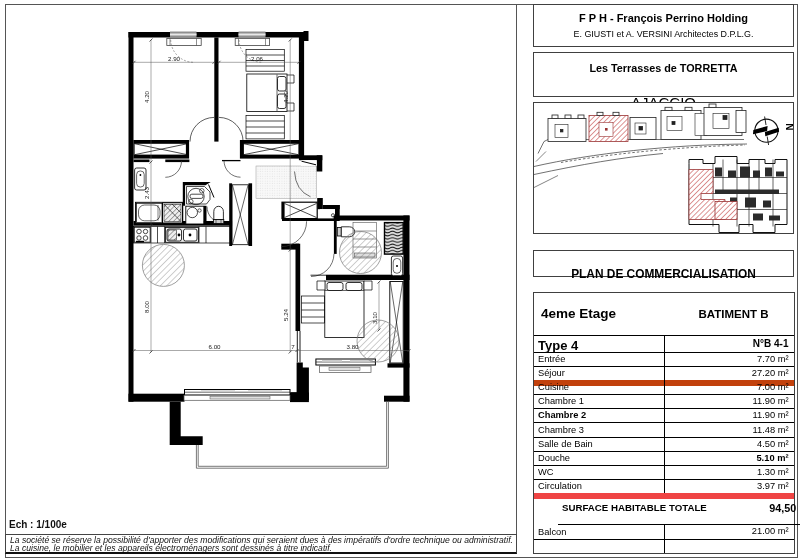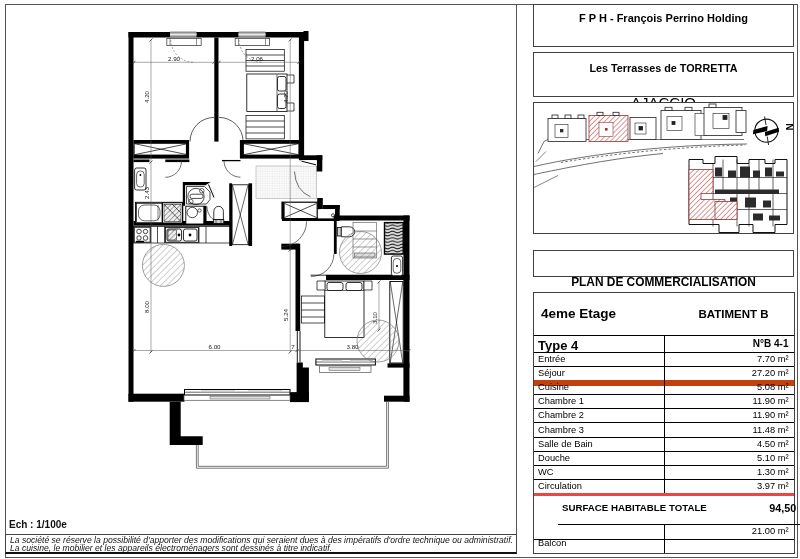--- a/index.html
+++ b/index.html
@@ -394,20 +394,21 @@
 <text x="149" y="307" transform="rotate(-90 149 307)">8.00</text>
 <text x="288.2" y="315" transform="rotate(-90 288.2 315)">5.24</text>
 <text x="377.3" y="318" transform="rotate(-90 377.3 318)">3.10</text>
 </g>
 
 </g>
 </svg>
 
 <div class="box ctr" style="left:533px;top:4px;width:259px;height:40.5px;">
   <div style="font-size:11px;font-weight:bold;margin-top:6.5px;">F P H - François Perrino Holding</div>
+  <div style="font-size:8.9px;margin-top:5px;">E. GIUSTI et A. VERSINI Architectes D.P.L.G.</div>
 </div>
 
 <div class="box ctr" style="left:533px;top:52px;width:259px;height:42.5px;">
   <div style="font-size:10.8px;font-weight:bold;margin-top:8.5px;">Les Terrasses de TORRETTA</div>
   <div style="font-size:15px;margin-top:20px;">AJACCIO</div>
 </div>
 
 <div class="box" style="left:533px;top:101.5px;width:259px;height:130px;">
 <svg width="259" height="130" viewBox="0 0 259 130">
 <defs>
@@ -505,21 +506,21 @@
 <rect x="700" y="180" width="10" height="6"></rect>
 </g>
 
 <path d="M688,168 h24 v24 h-12 v6 h24 v20 h-36 z" fill="url(#rhatch)" stroke="#993333" stroke-width="0.8"></path>
 <rect x="714" y="200" width="22" height="18" fill="url(#rhatch)" stroke="#993333" stroke-width="0.8"></rect>
 </g>
 </svg>
 </div>
 
 <div class="box ctr" style="left:533px;top:250px;width:259px;height:25px;">
-  <div style="font-size:11.9px;font-weight:bold;margin-top:24px;">PLAN DE COMMERCIALISATION</div>
+  <div style="font-size:11.9px;font-weight:bold;margin-top:16px;">PLAN DE COMMERCIALISATION</div>
 </div>
 
 <div class="box" style="left:533px;top:291.5px;width:259.5px;height:260px;font-size:9.3px;">
 
   <div class="abs" style="left:0;top:0;width:100%;height:42px;border-bottom:1.4px solid #000;">
     <span class="abs" style="left:7px;top:13px;font-size:13.5px;font-weight:bold;">4eme Etage</span>
     <span class="abs" style="left:140px;top:15px;width:119px;text-align:center;font-size:11.5px;font-weight:bold;">BATIMENT B</span>
   </div>
 
   <div class="abs" style="left:0;top:42.0px;width:100%;height:17.5px;border-bottom:1px solid #000;">
@@ -535,73 +536,73 @@
   </div>
 
   <div class="abs" style="left:0;top:73.6px;width:100%;height:14.1px;border-bottom:6px solid #c2410c;">
     <span class="abs" style="left:4px;top:2.0px;font-weight:normal;">Séjour</span>
     <span class="abs" style="right:5px;top:2.0px;font-weight:normal;">27.20 m²</span>
     <span class="abs" style="left:130px;top:0;width:1px;height:14.1px;background:#000;"></span>
   </div>
 
   <div class="abs" style="left:0;top:87.7px;width:100%;height:14.1px;border-bottom:1px solid #000;">
     <span class="abs" style="left:4px;top:2.0px;font-weight:normal;">Cuisine</span>
-    <span class="abs" style="right:5px;top:2.0px;font-weight:normal;">5.08 m²</span>
+    <span class="abs" style="right:5px;top:2.0px;font-weight:normal;">7.00 m²</span>
     <span class="abs" style="left:130px;top:0;width:1px;height:14.1px;background:#000;"></span>
   </div>
 
   <div class="abs" style="left:0;top:101.8px;width:100%;height:14.1px;border-bottom:1px solid #000;">
     <span class="abs" style="left:4px;top:2.0px;font-weight:normal;">Chambre 1</span>
     <span class="abs" style="right:5px;top:2.0px;font-weight:normal;">11.90 m²</span>
     <span class="abs" style="left:130px;top:0;width:1px;height:14.1px;background:#000;"></span>
   </div>
 
   <div class="abs" style="left:0;top:115.9px;width:100%;height:14.1px;border-bottom:1px solid #000;">
-    <span class="abs" style="left:4px;top:2.0px;font-weight:normal;">Chambre 2</span>
+    <span class="abs" style="left:4px;top:2.0px;font-weight:bold;">Chambre 2</span>
     <span class="abs" style="right:5px;top:2.0px;font-weight:normal;">11.90 m²</span>
     <span class="abs" style="left:130px;top:0;width:1px;height:14.1px;background:#000;"></span>
   </div>
 
   <div class="abs" style="left:0;top:130.0px;width:100%;height:14.1px;border-bottom:1px solid #000;">
     <span class="abs" style="left:4px;top:2.0px;font-weight:normal;">Chambre 3</span>
     <span class="abs" style="right:5px;top:2.0px;font-weight:normal;">11.48 m²</span>
     <span class="abs" style="left:130px;top:0;width:1px;height:14.1px;background:#000;"></span>
   </div>
 
   <div class="abs" style="left:0;top:144.1px;width:100%;height:14.1px;border-bottom:1px solid #000;">
     <span class="abs" style="left:4px;top:2.0px;font-weight:normal;">Salle de Bain</span>
     <span class="abs" style="right:5px;top:2.0px;font-weight:normal;">4.50 m²</span>
     <span class="abs" style="left:130px;top:0;width:1px;height:14.1px;background:#000;"></span>
   </div>
 
   <div class="abs" style="left:0;top:158.2px;width:100%;height:14.1px;border-bottom:1px solid #000;">
     <span class="abs" style="left:4px;top:2.0px;font-weight:normal;">Douche</span>
-    <span class="abs" style="right:5px;top:2.0px;font-weight:normal;">5.10 m²</span>
+    <span class="abs" style="right:5px;top:2.0px;font-weight:bold;">5.10 m²</span>
     <span class="abs" style="left:130px;top:0;width:1px;height:14.1px;background:#000;"></span>
   </div>
 
   <div class="abs" style="left:0;top:172.3px;width:100%;height:14.1px;border-bottom:1px solid #000;">
     <span class="abs" style="left:4px;top:2.0px;font-weight:normal;">WC</span>
     <span class="abs" style="right:5px;top:2.0px;font-weight:normal;">1.30 m²</span>
     <span class="abs" style="left:130px;top:0;width:1px;height:14.1px;background:#000;"></span>
   </div>
 
-  <div class="abs" style="left:0;top:186.4px;width:100%;height:14.1px;border-bottom:3px solid #ef4444;">
+  <div class="abs" style="left:0;top:186.4px;width:100%;height:14.1px;border-bottom:6px solid #ef4444;">
     <span class="abs" style="left:4px;top:2.0px;font-weight:normal;">Circulation</span>
     <span class="abs" style="right:5px;top:2.0px;font-weight:normal;">3.97 m²</span>
     <span class="abs" style="left:130px;top:0;width:1px;height:14.1px;background:#000;"></span>
   </div>
 
   <div class="abs" style="left:0;top:200.5px;width:100%;height:30.5px;border-bottom:1.2px solid #000;margin-left:24px;">
     <span class="abs" style="left:4px;top:9px;font-weight:bold;font-size:9.7px;">SURFACE HABITABLE TOTALE</span>
     <span class="abs" style="right:5px;top:9px;font-weight:bold;font-size:10.8px;">94,50 m²</span>
   </div>
 
   <div class="abs" style="left:0;top:231.0px;width:100%;height:15.5px;border-bottom:1px solid #000;">
-    <span class="abs" style="left:4px;top:14px;">Balcon</span>
+    <span class="abs" style="left:4px;top:3px;">Balcon</span>
     <span class="abs" style="right:5px;top:2.5px;">21.00 m²</span>
     <span class="abs" style="left:130px;top:0;width:1px;height:15.5px;background:#000;"></span>
   </div>
 
   <div class="abs" style="left:0;top:246.5px;width:100%;height:13.5px;">
     <span class="abs" style="left:130px;top:0;width:1px;height:13.5px;background:#000;"></span>
   </div>
 </div>
 
 <div class="abs" style="left:9px;top:519px;font-size:10px;font-weight:bold;color:#111;">Ech : 1/100e</div>

